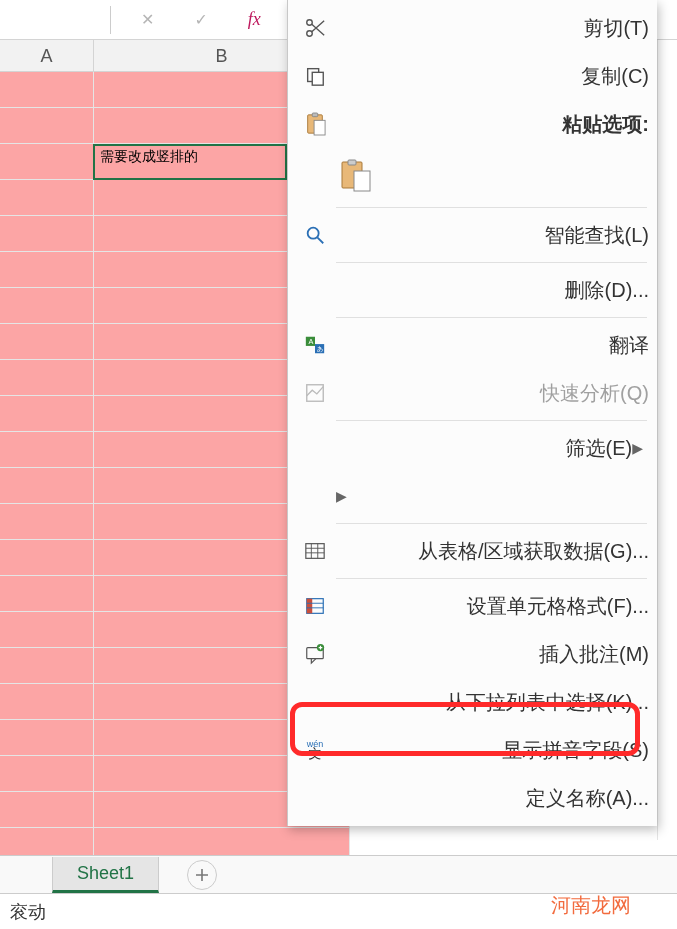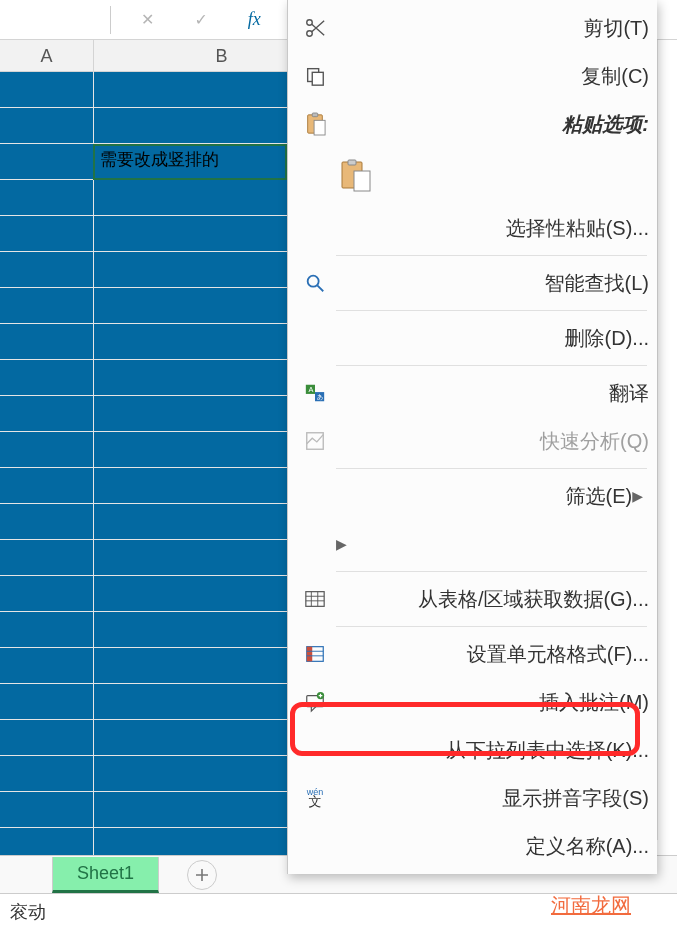--- a/index.html
+++ b/index.html
@@ -17,21 +17,21 @@
       height: 40px;
       display: flex;
       align-items: center;
       border-bottom: 1px solid #d4d4d4;
       background: #fff;
       gap: 20px;
       padding-left: 110px;
     }
     .formula-sep { width: 1px; height: 28px; background: #ccc; }
     .formula-btn { color: #b5b5b5; font-size: 16px; padding: 0 10px; }
-    .formula-btn.fx { font-style: italic; font-family: "Times New Roman", serif; color: #0369a1; font-size: 18px; }
+    .formula-btn.fx { font-style: italic; font-family: "Times New Roman", serif; color: #be185d; font-size: 18px; }
 
     
     .grid {
       position: relative;
       height: 800px;
     }
     .col-headers {
       display: flex;
       height: 32px;
     }
@@ -52,23 +52,23 @@
     .rows {
       position: relative;
     }
     .row {
       display: flex;
       height: 36px;
     }
     .cell {
       border-right: 1px solid #e5e5e5;
       border-bottom: 1px solid #e5e5e5;
-      background: #0369a1;
+      background: #fca5a5;
       padding: 4px 6px;
-      font-size: 17px;
+      font-size: 14px;
       color: #000;
       overflow: visible;
       white-space: nowrap;
     }
     .cell-A { width: 94px; }
     .cell-B { width: 256px; }
     .selected-border {
       position: absolute;
       border: 2px solid #217346;
       pointer-events: none;
@@ -89,21 +89,21 @@
       left: 0;
       right: 0;
       height: 38px;
       display: flex;
       align-items: center;
       border-top: 1px solid #ccc;
       background: #f9f9f9;
       padding-left: 52px;
     }
     .sheet-tab {
-      background: #86efac;
+      background: #e5e5e5;
       border: 1px solid #ccc;
       border-top: none;
       padding: 6px 24px;
       font-size: 18px;
       color: #217346;
       border-bottom: 3px solid #217346;
     }
     .add-sheet {
       width: 30px;
       height: 30px;
@@ -169,21 +169,20 @@
       font-size: 14px;
       margin-right: 6px;
     }
     .menu-sep {
       height: 1px;
       background: #e0e0e0;
       margin: 3px 10px 3px 48px;
     }
     .paste-options-header .menu-label {
       font-weight: bold;
-      font-style: italic;
     }
     .paste-options-row {
       height: 56px;
       padding-left: 48px;
       display: flex;
       align-items: center;
     }
     .paste-option-btn {
       width: 40px;
       height: 40px;
@@ -198,21 +197,20 @@
       border-radius: 12px;
       pointer-events: none;
     }
     .watermark {
       position: absolute;
       bottom: 10px;
       right: 46px;
       color: #f26b3e;
       font-size: 20px;
       font-weight: 400;
-      text-decoration: underline;
     }
     svg { display: block; }
   </style>
 </head>
 <body>
 
 <div class="formula-bar">
   <span class="formula-sep"></span>
   <span class="formula-btn">✕</span>
   <span class="formula-btn">✓</span>
@@ -368,24 +366,20 @@
   <div class="paste-options-row">
     <div class="paste-option-btn">
       <svg width="32" height="34" viewBox="0 0 32 34">
           <rect x="2" y="3" width="20" height="26" rx="1" fill="#e8b878" stroke="#a87838"></rect>
           <rect x="8" y="1" width="8" height="5" rx="1" fill="#ccc" stroke="#888"></rect>
           <rect x="14" y="12" width="16" height="20" fill="#fff" stroke="#888"></rect>
         </svg>
     </div>
   </div>
 
-  <div class="menu-item">
-    <span class="menu-icon"></span>
-    <span class="menu-label">选择性粘贴(S)...</span>
-  </div>
 
   <div class="menu-sep"></div>
 
   <div class="menu-item">
     <span class="menu-icon">
       <svg width="22" height="22" viewBox="0 0 24 24">
           <circle cx="10" cy="10" r="6" fill="none" stroke="#2a6fb5" stroke-width="2"></circle>
           <path d="M14.5 14.5 L21 21" stroke="#2a6fb5" stroke-width="2"></path>
         </svg>
     </span>

